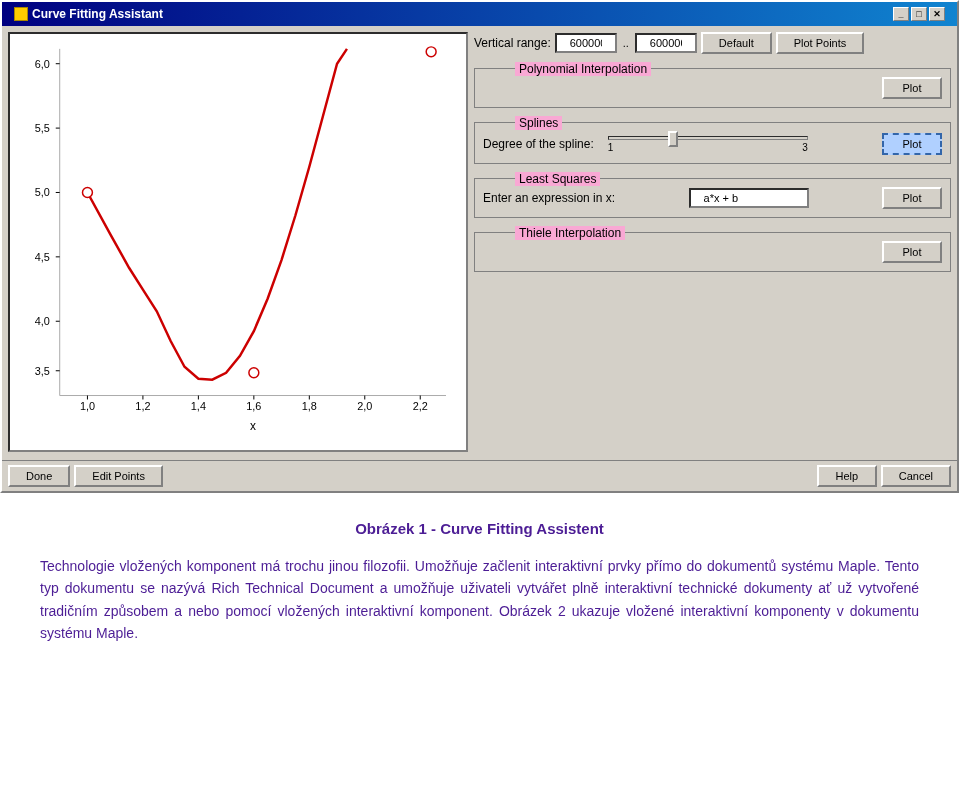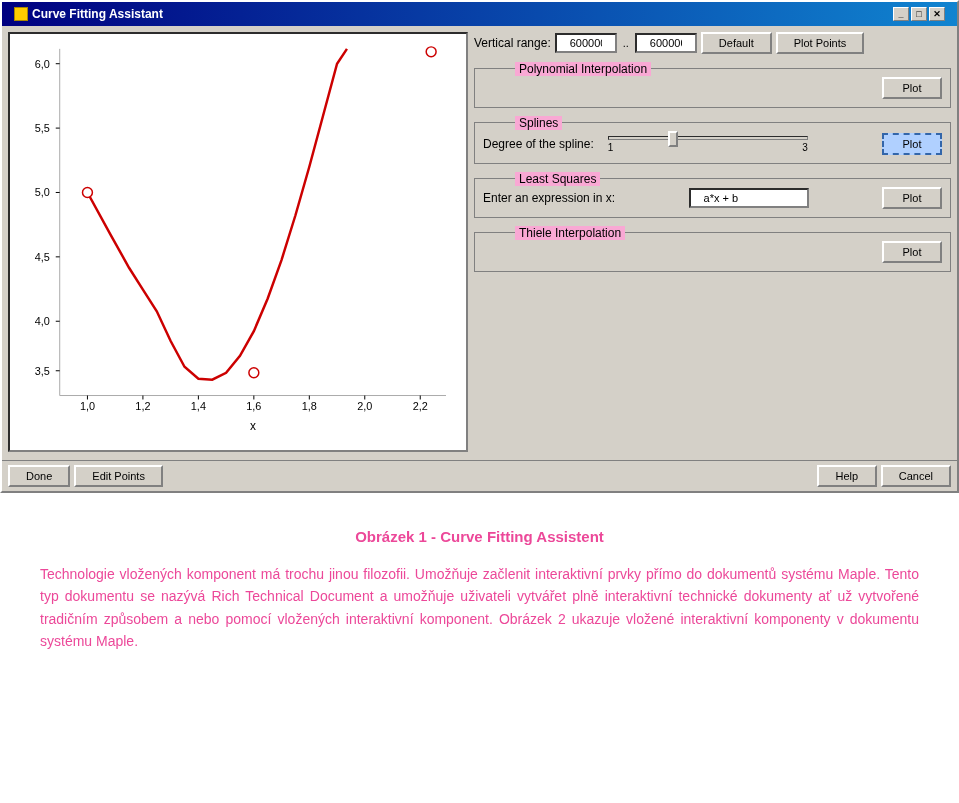--- a/index.html
+++ b/index.html
@@ -239,24 +239,24 @@
       padding: 4px 6px;
       border-top: 1px solid #808080;
       margin-top: 2px;
     }
 
     .bottom-left { display: flex; gap: 4px; }
     .bottom-right { display: flex; gap: 4px; }
 
     
     .doc-section {
-      padding: 32px 40px;
+      padding: 24px 40px;
       font-size: 14px;
       line-height: 1.6;
-      color: #ec4899;
+      color: #4c1d95;
     }
 
     .doc-title {
       text-align: center;
       font-weight: bold;
       font-size: 15px;
       margin-bottom: 14px;
     }
 
     .doc-body { text-align: justify; }

